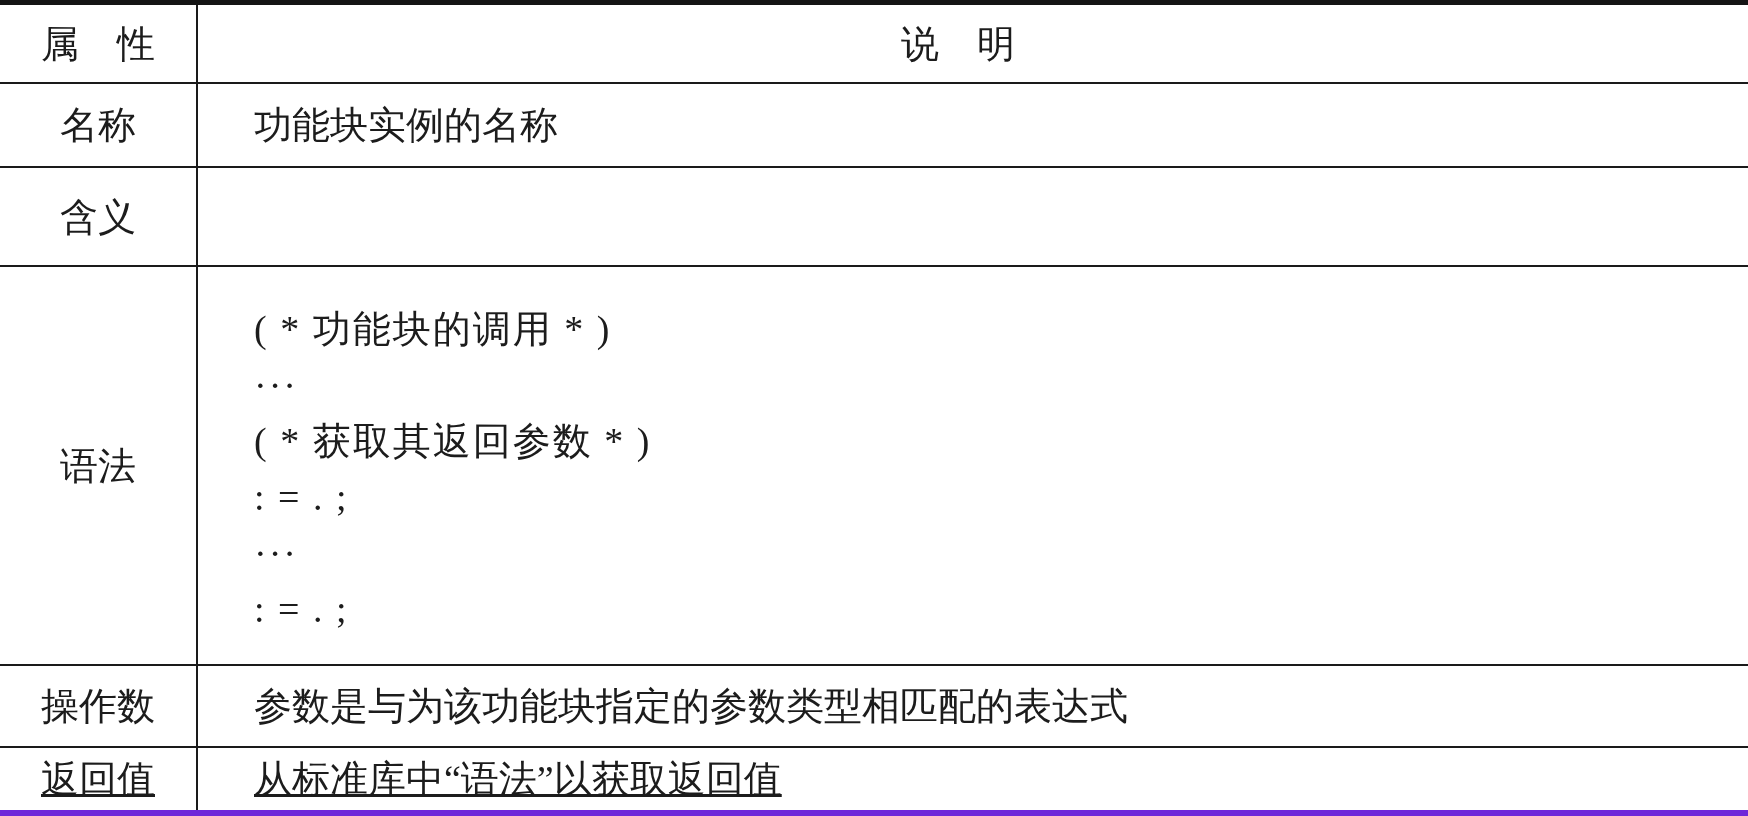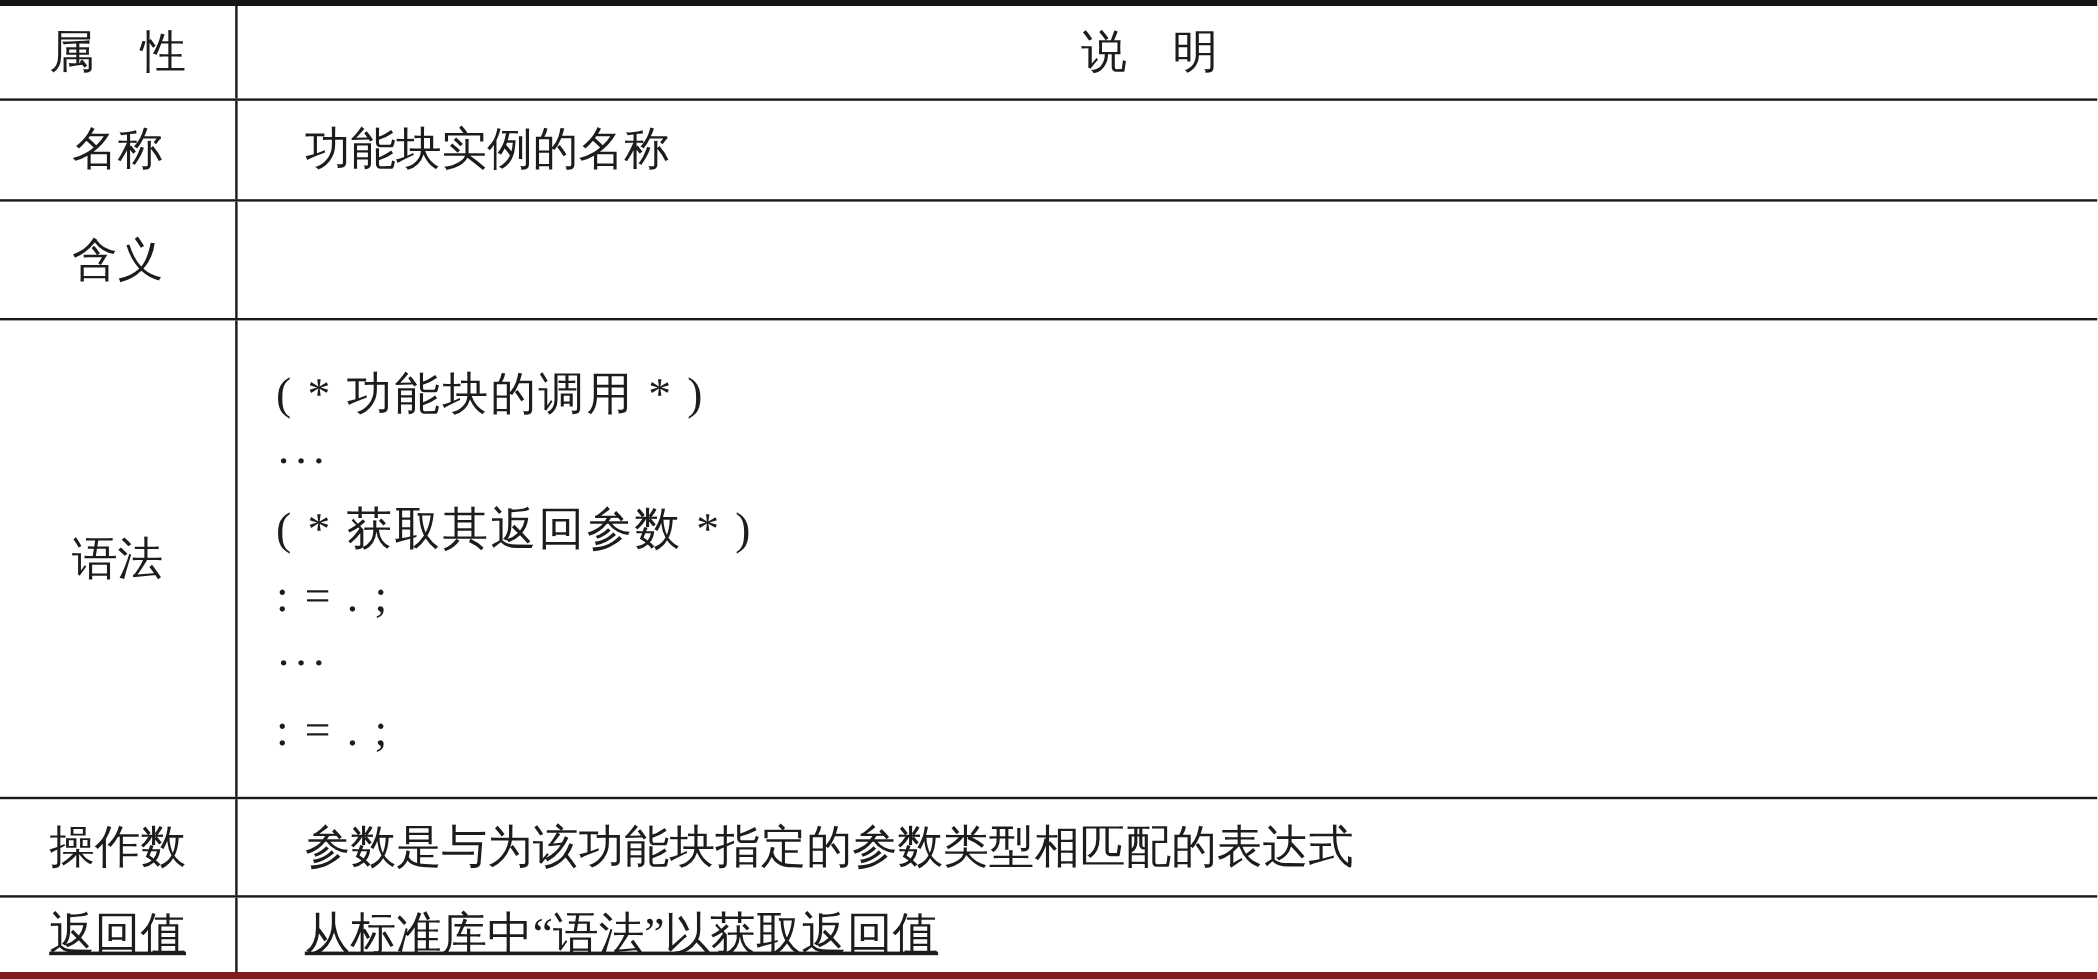--- a/index.html
+++ b/index.html
@@ -12,21 +12,21 @@
     width: 1748px;
     height: 816px;
     background: #ffffff;
     color: #1c1c1c;
     overflow: hidden;
   }
   .doc-table {
     width: 1748px;
     height: 816px;
     border-top: 5px solid #141414;
-    border-bottom: 6px solid #7f1d1d;
+    border-bottom: 6px solid #6d28d9;
     display: flex;
     flex-direction: column;
     font-size: 38px;
     line-height: 1;
   }
   .t-row {
     display: flex;
     flex-direction: row;
     width: 100%;
     border-bottom: 2px solid #1a1a1a;
@@ -57,21 +57,21 @@
   .header-desc-cell {
     flex: 1;
     display: flex;
     align-items: center;
     justify-content: center;
     padding-right: 30px;
   }
   .syntax-cell {
     flex: 1;
     display: block;
-    padding-left: 32px;
+    padding-left: 56px;
     padding-top: 34px;
     border-radius: 11px;
   }
   .syntax-line {
     height: 56px;
     display: flex;
     align-items: center;
     white-space: pre;
     letter-spacing: 2px;
   }

